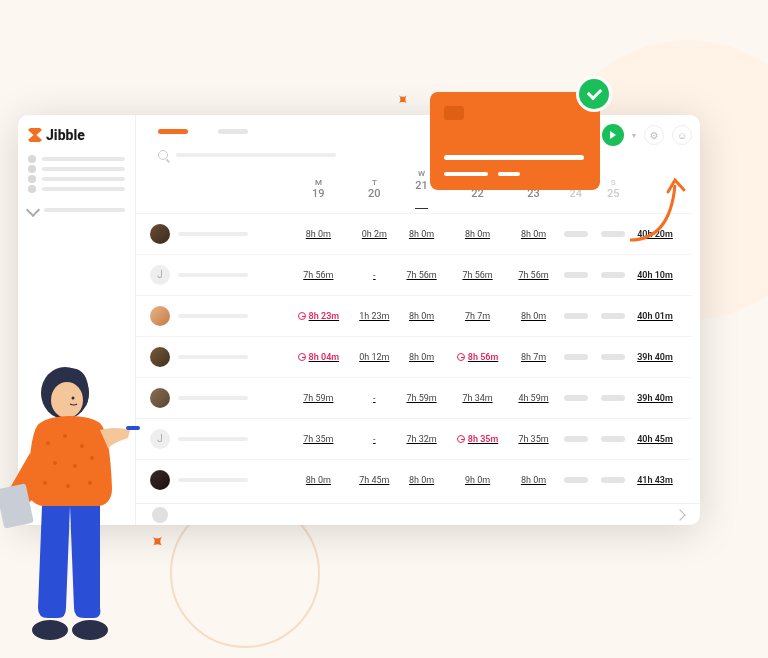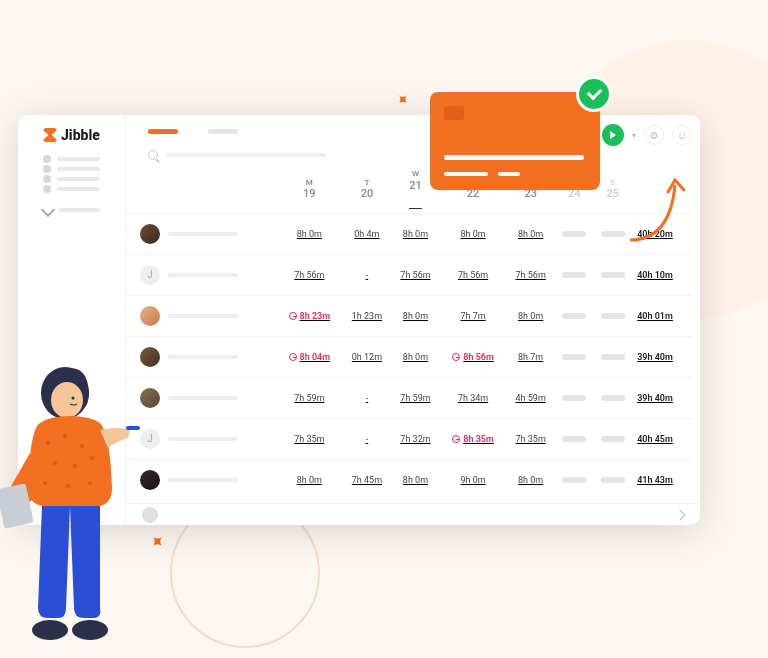--- a/index.html
+++ b/index.html
@@ -4,21 +4,21 @@
 <style>
   * { box-sizing: border-box; margin: 0; padding: 0; }
   body { font-family: -apple-system, BlinkMacSystemFont, "Segoe UI", Roboto, sans-serif; background: #fdf7f2; width: 768px; height: 658px; overflow: hidden; position: relative; }
   
   .bg-circle { position: absolute; border-radius: 50%; background: #fff2e6; }
   .bg-circle.bc1 { width: 280px; height: 280px; top: 40px; right: -60px; }
   .bg-circle.bc2 { width: 150px; height: 150px; bottom: 10px; left: 170px; border: 2px solid #f5dcc5; background: transparent; }
 
   .app-window { position: absolute; top: 115px; left: 18px; width: 682px; height: 410px; background: #fff; border-radius: 10px; box-shadow: 0 6px 40px rgba(0,0,0,0.15); display: flex; overflow: hidden; }
 
-  .sidebar { width: 108px; border-right: 1px solid #f0f0f0; padding: 12px 25px; display: flex; flex-direction: column; gap: 2px; }
+  .sidebar { width: 118px; border-right: 1px solid #f0f0f0; padding: 12px 10px; display: flex; flex-direction: column; gap: 2px; }
   .logo { display: flex; align-items: center; gap: 4px; font-weight: 800; font-size: 14px; color: #1b1b1b; }
   .logo-icon { width: 14px; height: 14px; background: #f36f21; clip-path: polygon(15% 0,85% 0,100% 15%,60% 50%,100% 85%,85% 100%,15% 100%,0 85%,40% 50%,0 15%); }
   .nav-item { display: flex; align-items: center; gap: 6px; }
   .nav-dot { width: 8px; height: 8px; border-radius: 50%; background: #d8d8d8; }
   .nav-line { flex: 1; height: 4px; background: #e8e8e8; border-radius: 2px; }
   .collapse-row { display: flex; align-items: center; gap: 6px; margin-top: 10px; }
   .chev { width: 10px; height: 10px; border-left: 2px solid #aaa; border-bottom: 2px solid #aaa; transform: rotate(-45deg); }
 
   .main { flex: 1; display: flex; flex-direction: column; }
   .tabs { display: flex; gap: 30px; padding: 14px 22px 0; }
@@ -152,21 +152,21 @@
                 <span class="day-letter">S</span>
                 <span class="day-num">25</span>
               </th>
               <th style="width: 60px;"></th>
             </tr>
           </thead>
         <tbody id="tbody">
             <tr>
               <td class="name-cell"><span class="avatar" style="background: linear-gradient(135deg, rgb(107, 76, 53), rgb(58, 42, 29));"></span><span class="name-line"></span></td>
               <td>8h 0m</td>
-              <td>0h 4m</td>
+              <td>0h 2m</td>
               <td>8h 0m</td>
               <td>8h 0m</td>
               <td>8h 0m</td>
               <td class="weekend-cell"><span class="graycap"></span></td>
               <td class="weekend-cell"><span class="graycap"></span></td>
               <td class="total">40h 20m</td>
             </tr>
             <tr>
               <td class="name-cell"><span class="avatar av-j">J</span><span class="name-line"></span></td>
               <td>7h 56m</td>

